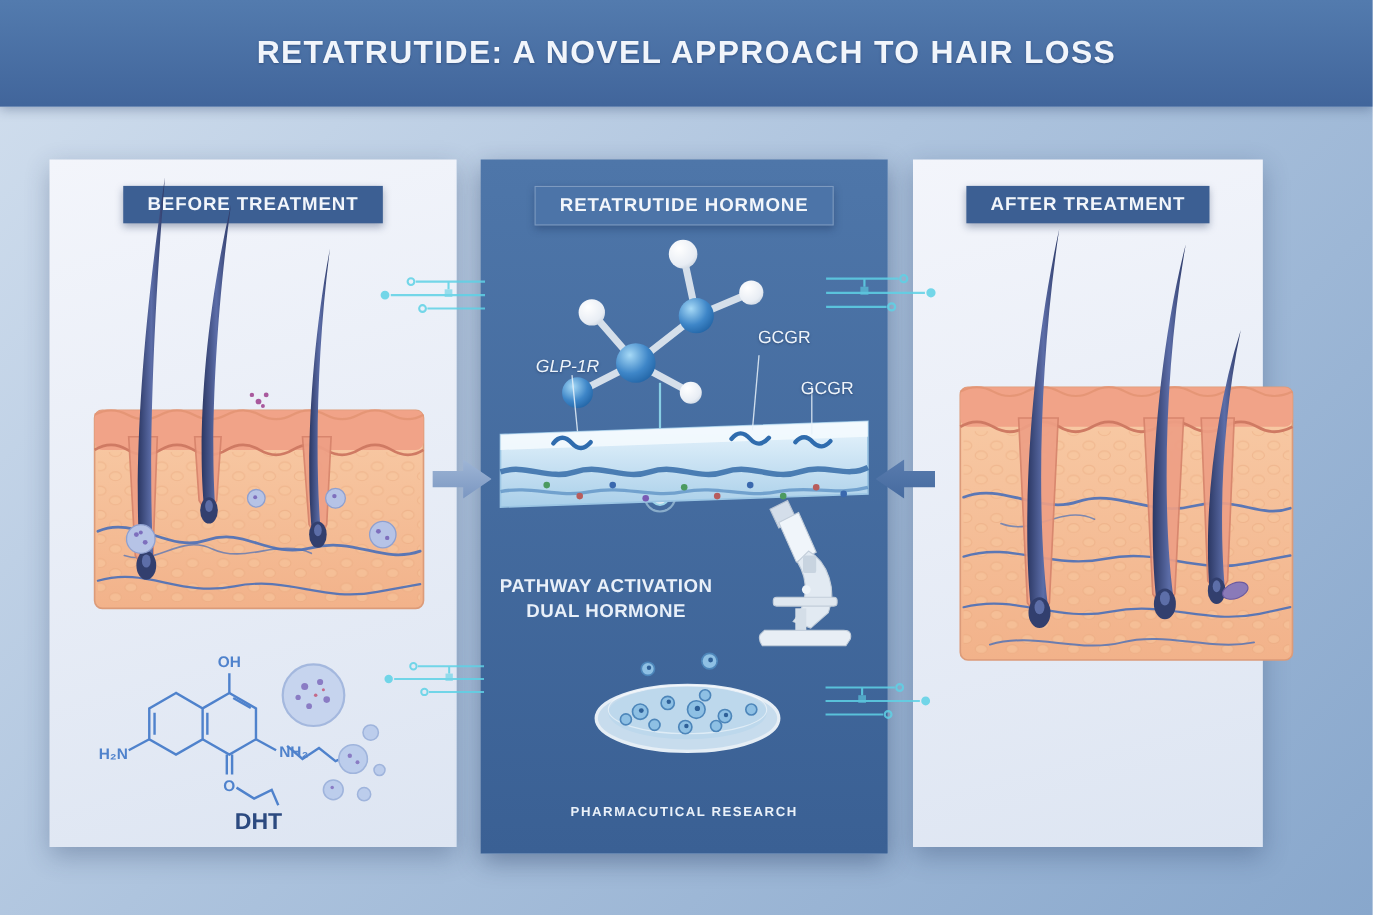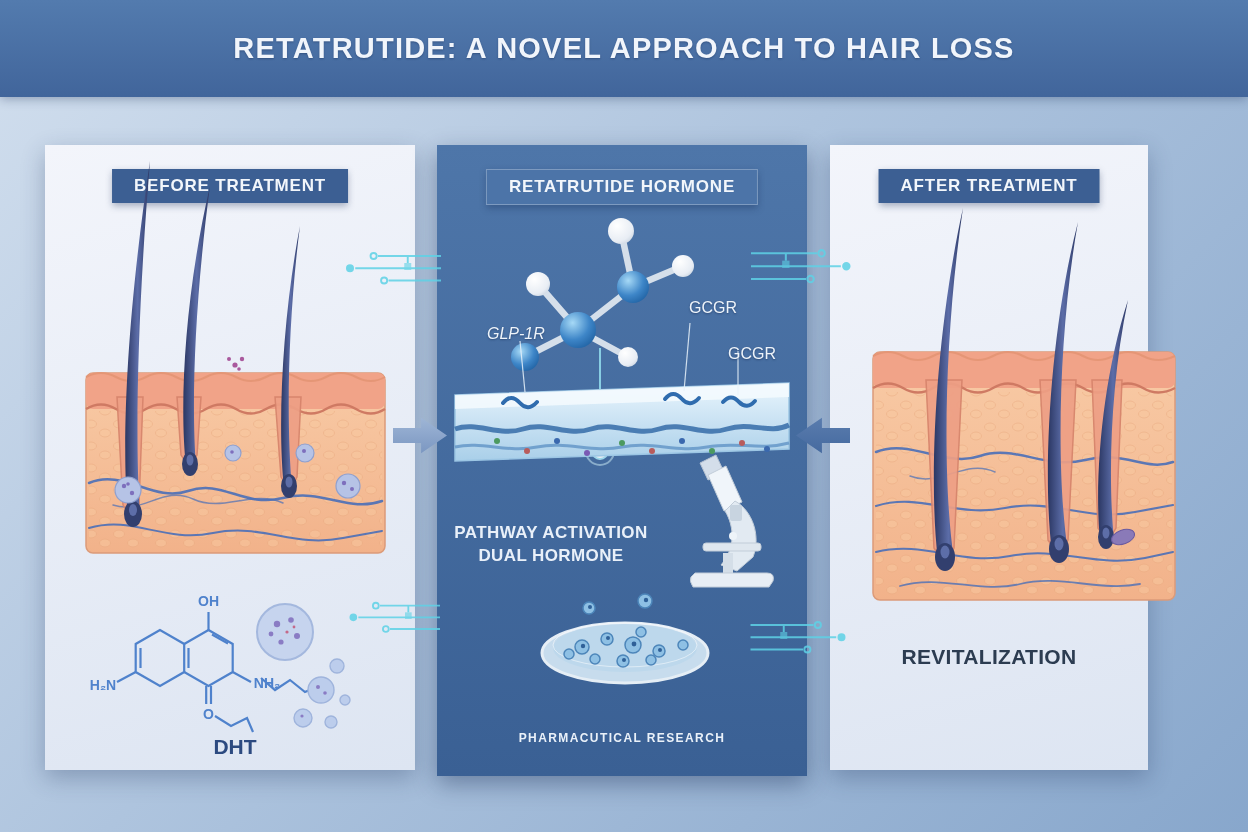--- a/index.html
+++ b/index.html
@@ -378,21 +378,20 @@
           <ellipse cx="75" cy="352" rx="4.5" ry="6.5" fill="#5d6ea8"></ellipse>
         <ellipse cx="189" cy="349" rx="10" ry="14" fill="#323f6e"></ellipse>
           <ellipse cx="189" cy="344" rx="4.5" ry="6.5" fill="#5d6ea8"></ellipse>
         <ellipse cx="236" cy="337" rx="8" ry="12" fill="#323f6e"></ellipse>
           <ellipse cx="236" cy="333" rx="3.5" ry="5.5" fill="#5d6ea8"></ellipse>
       </g>
       <ellipse cx="253" cy="337" rx="12" ry="7" transform="rotate(-20 253 337)" fill="#8a7ab8" stroke="#6a5aa0"></ellipse>
     </svg>
 
     <div class="result">
-      <div>REVITALIZATION</div>
     </div>
   </section>
 
   <div class="arrow arrow-right"></div>
   <div class="arrow arrow-left"></div>
 
   <svg class="circuit" style="left:336px;top:248px;width:105px;height:44px">
       <use href="#circuitSym"></use>
     </svg>
   <svg class="circuit flip" style="left:716px;top:246px;width:180px;height:44px">

